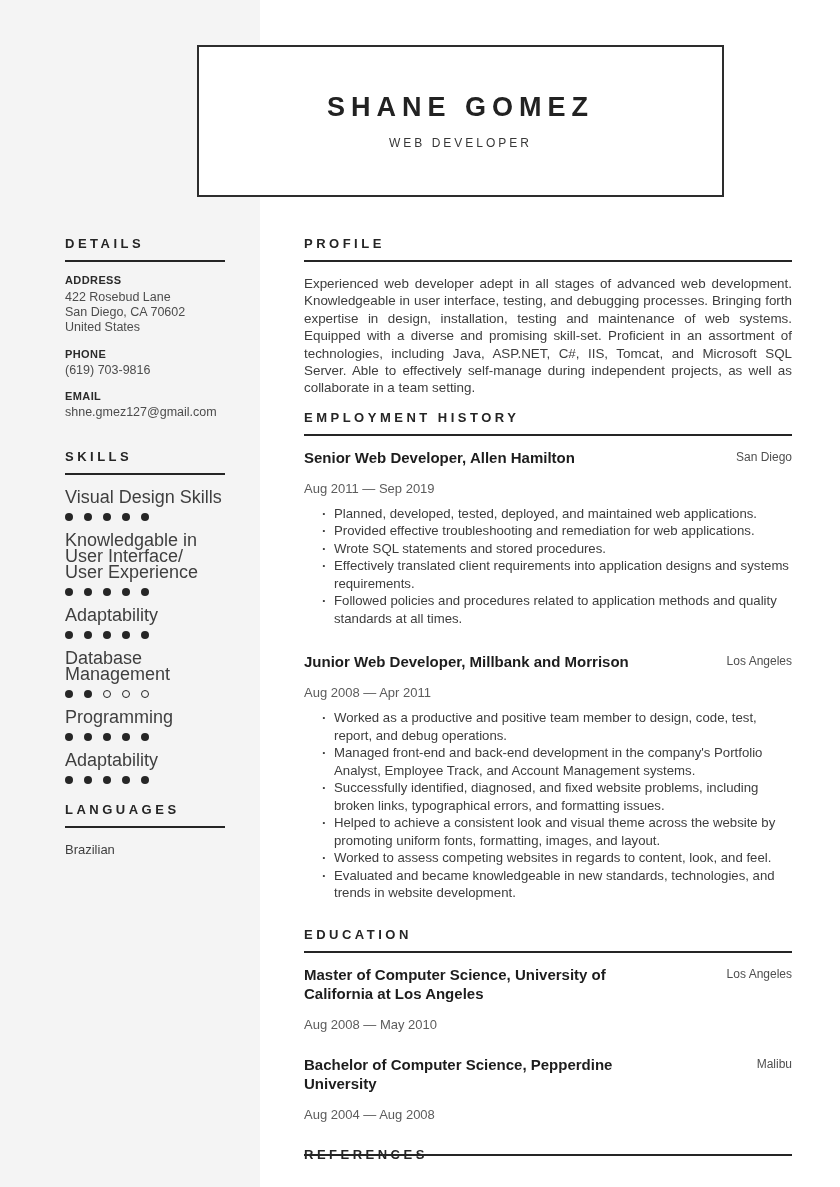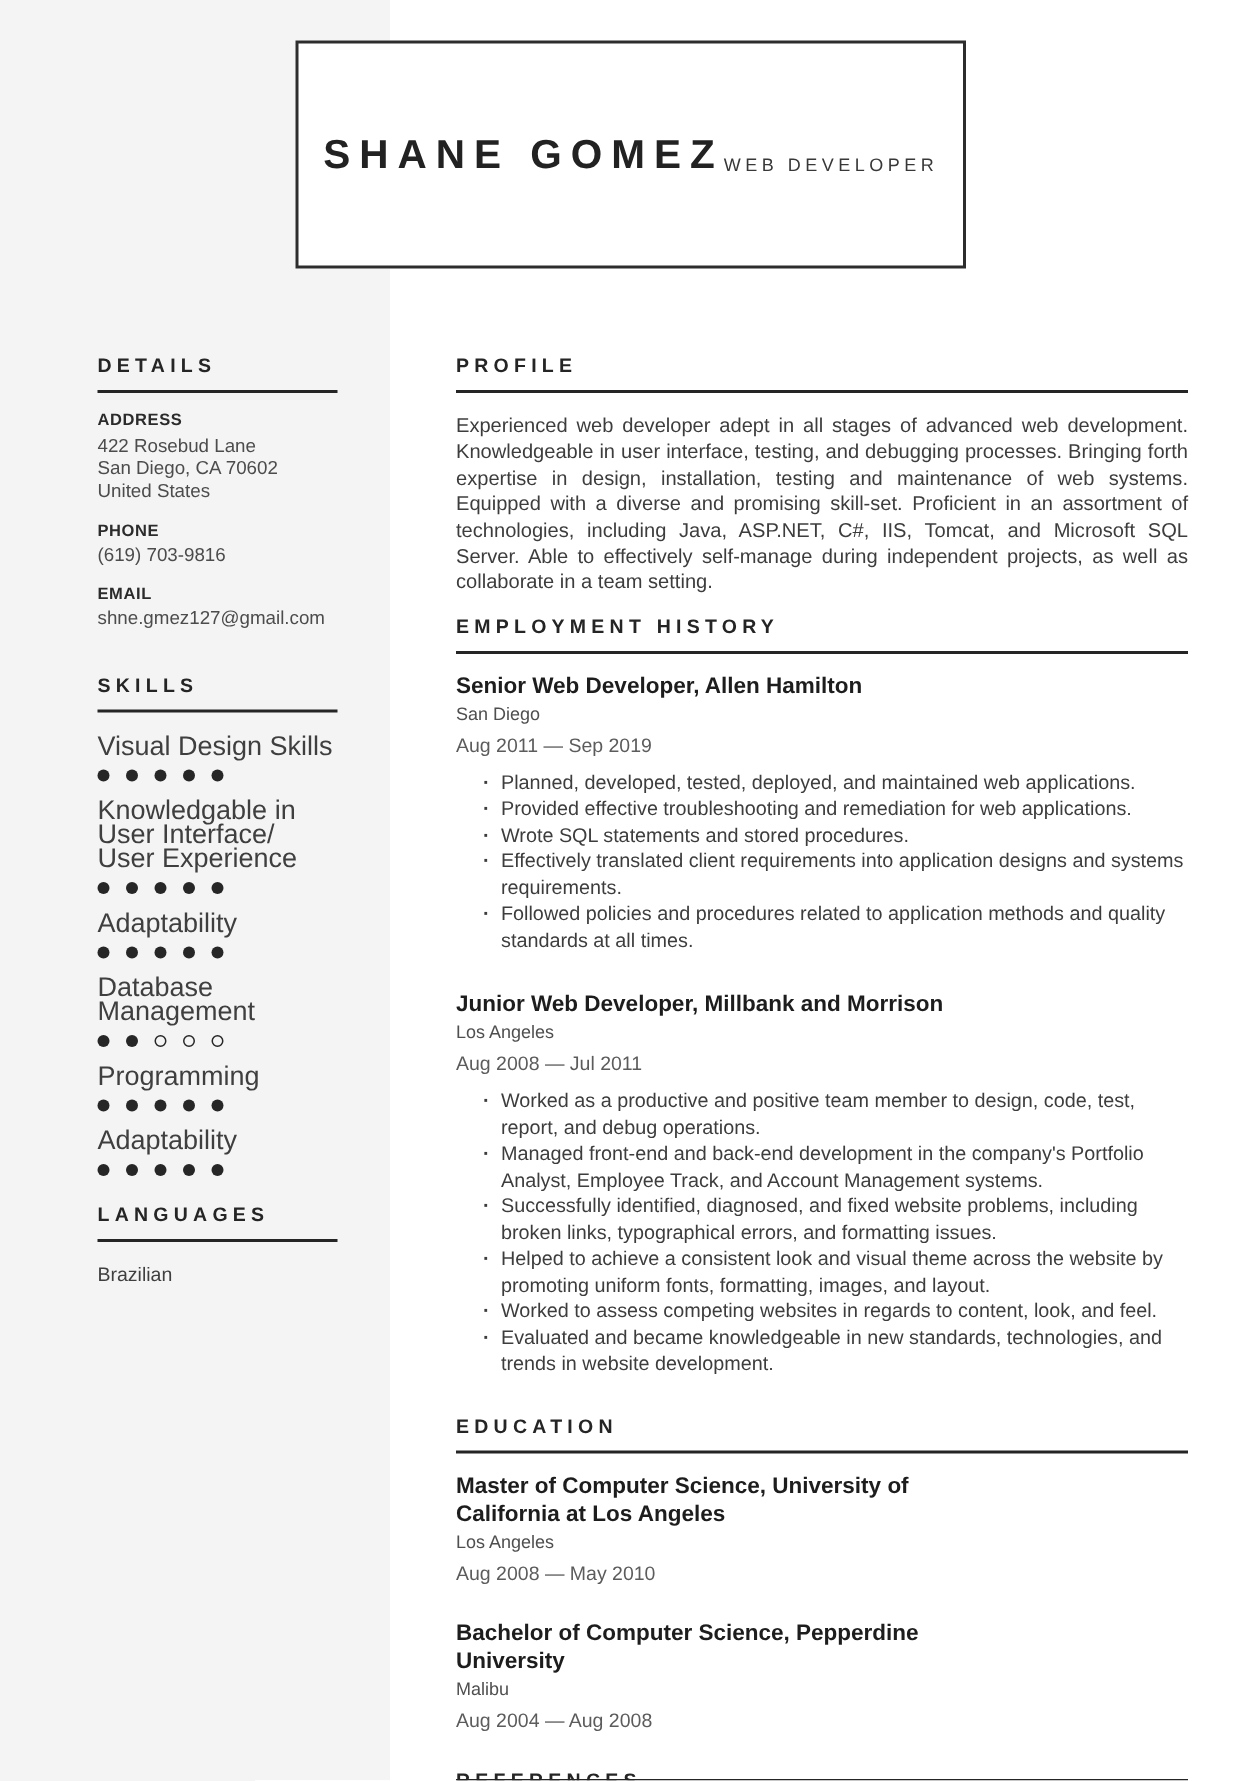--- a/index.html
+++ b/index.html
@@ -47,23 +47,23 @@
   .skill-item{margin-bottom:11px;}
   .skill-label{font-size:18px;color:#3f3f3f;line-height:16px;}
   .skill-dots{margin-top:7px;height:9px;display:flex;gap:11px;align-items:center;}
   .dot{width:8px;height:8px;border-radius:50%;display:inline-block;}
   .dot.filled{background:#262626;}
   .dot.empty{background:transparent;border:1.6px solid #262626;width:8px;height:8px;}
   .languages-section{margin-top:18px;}
   .language-item{font-size:13px;color:#3f3f3f;margin-top:14px;}
   
   .header-box{
-    position:absolute;left:197px;top:27px;width:447px;height:152px;
+    position:absolute;left:197px;top:45px;width:527px;height:152px;
     background:#fff;border:2px solid #2d2d2d;
-    display:flex;flex-direction:row;justify-content:center;align-items:center;
+    display:flex;flex-direction:column;justify-content:center;align-items:center;
   }
   .person-name{
     font-size:27px;font-weight:bold;letter-spacing:6px;color:#222;
     font-family:"Liberation Sans", sans-serif;
   }
   .person-title{
     margin-top:13px;font-size:12px;letter-spacing:3px;color:#383838;
   }
   
   .main{
@@ -71,31 +71,31 @@
   }
   .profile-text{
     margin-top:13px;
     font-size:13.4px;line-height:17.4px;color:var(--body-text);
     text-align:justify;
   }
   .employment-section{margin-top:13px;}
   .jobs-list, .edu-list{margin-top:12px;}
   .job, .edu{margin-bottom:25px;}
   .edu{margin-bottom:22px;}
-  .entry-head{display:flex;justify-content:space-between;align-items:flex-start;flex-direction:column;}
+  .entry-head{display:flex;justify-content:space-between;align-items:flex-start;}
   .entry-title{
     font-size:15px;font-weight:bold;color:#1d1d1d;line-height:19px;
     padding-right:24px;
   }
   .edu .entry-title{max-width:385px;}
   .entry-loc{
     font-size:12px;color:#4f4f4f;white-space:nowrap;flex-shrink:0;
     line-height:17px;margin-top:1px;
   }
-  .entry-dates{margin-top:3px;font-size:13px;color:var(--muted);line-height:17px;}
+  .entry-dates{margin-top:13px;font-size:13px;color:var(--muted);line-height:17px;}
   .bullets{margin-top:8px;list-style:none;}
   .bullets li{
     position:relative;padding-left:30px;
     font-size:13.2px;line-height:17.5px;color:var(--body-text);
   }
   .bullets li::before{
     content:"·";position:absolute;left:18px;top:0;
     color:#3d3d3d;font-weight:bold;
   }
   .education-section{margin-top:22px;}
@@ -242,21 +242,21 @@
               <li data-name="job-bullet">Wrote SQL statements and stored procedures.</li>
               <li data-name="job-bullet">Effectively translated client requirements into application designs and systems requirements.</li>
               <li data-name="job-bullet">Followed policies and procedures related to application methods and quality standards at all times.</li>
             </ul>
           </section>
           <section class="job" data-name="job-entry">
             <div class="entry-head" data-name="job-head">
               <h3 class="entry-title" data-name="job-title">Junior Web Developer, Millbank and Morrison</h3>
               <span class="entry-loc" data-name="job-location">Los Angeles</span>
             </div>
-            <div class="entry-dates" data-name="job-dates">Aug 2008 — Jul 2011</div>
+            <div class="entry-dates" data-name="job-dates">Aug 2008 — Apr 2011</div>
             <ul class="bullets" data-name="job-bullets">
               <li data-name="job-bullet">Worked as a productive and positive team member to design, code, test, report, and debug operations.</li>
               <li data-name="job-bullet">Managed front-end and back-end development in the company's Portfolio Analyst, Employee Track, and Account Management systems.</li>
               <li data-name="job-bullet">Successfully identified, diagnosed, and fixed website problems, including broken links, typographical errors, and formatting issues.</li>
               <li data-name="job-bullet">Helped to achieve a consistent look and visual theme across the website by promoting uniform fonts, formatting, images, and layout.</li>
               <li data-name="job-bullet">Worked to assess competing websites in regards to content, look, and feel.</li>
               <li data-name="job-bullet">Evaluated and became knowledgeable in new standards, technologies, and trends in website development.</li>
             </ul>
           </section>
         </div>

